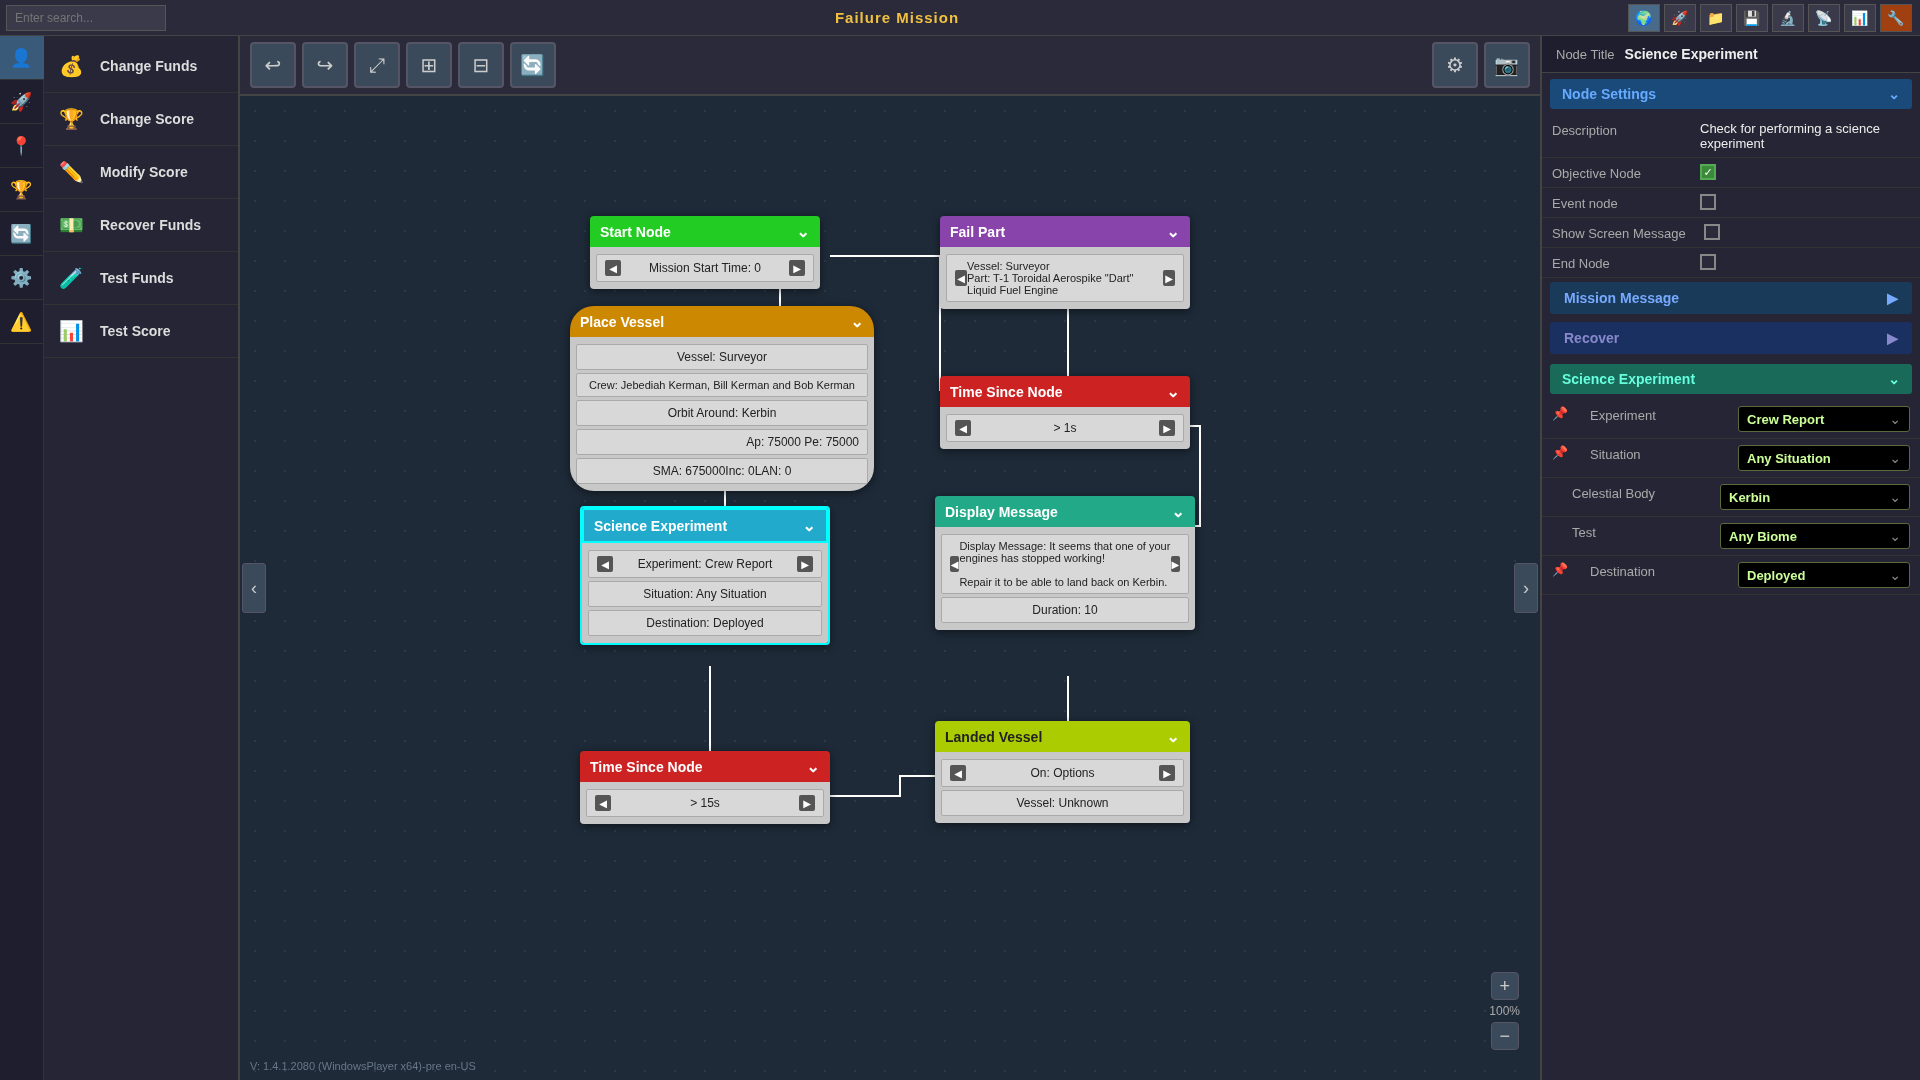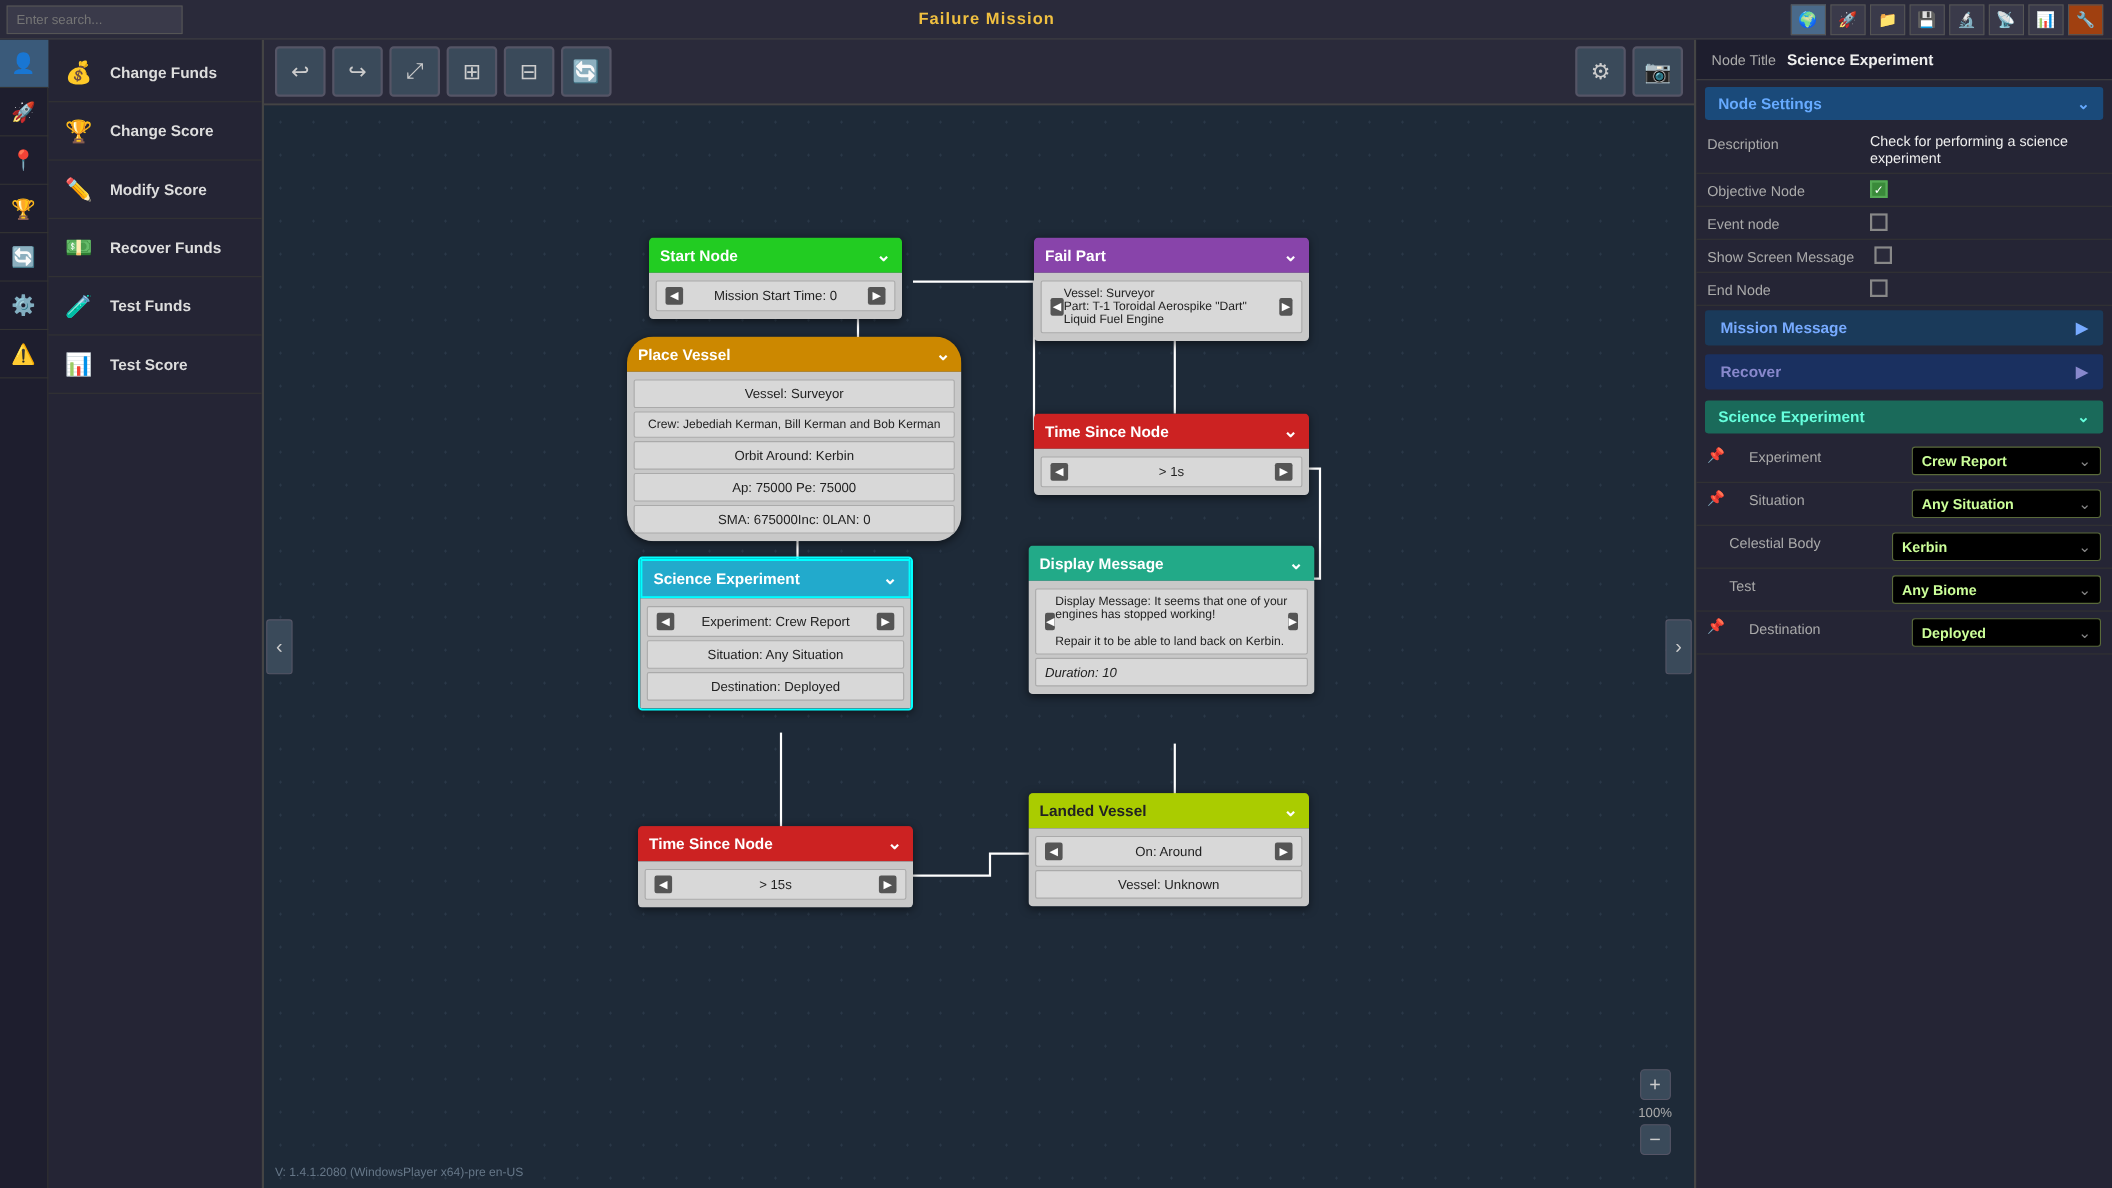--- a/index.html
+++ b/index.html
@@ -532,21 +532,21 @@
 
       <div class="node-card node-place" style="left:330px; top:210px; width:304px;border-radius:24px;">
         <div class="node-header" style="background:#cc8800;">
           <span>Place Vessel</span>
           <span class="collapse-btn">⌄</span>
         </div>
         <div class="node-body">
           <div class="node-row" style="text-align:center; display:block;">Vessel: Surveyor</div>
           <div class="node-row" style="text-align:center; display:block; font-size:11px;">Crew: Jebediah Kerman, Bill Kerman and Bob Kerman</div>
           <div class="node-row" style="text-align:center; display:block;">Orbit Around: Kerbin</div>
-          <div class="node-row" style="text-align:center; display:block;">Ap: 75000 Pe: 75000</div>
+          <div class="node-row" style="text-align:right; display:block;">Ap: 75000 Pe: 75000</div>
           <div class="node-row" style="text-align:center; display:block;">SMA: 675000Inc: 0LAN: 0</div>
         </div>
       </div>
 
       <div class="node-card node-science" style="left:340px; top:410px; width:250px; border: 2px solid #00ffff;">
         <div class="node-header" style="background:#22aacc;">
           <span>Science Experiment</span>
           <span class="collapse-btn">⌄</span>
         </div>
         <div class="node-body">
@@ -592,21 +592,21 @@
         <div class="node-header" style="background:#22aa88;">
           <span>Display Message</span>
           <span class="collapse-btn">⌄</span>
         </div>
         <div class="node-body">
           <div class="node-row">
             <div class="node-arrow">◀</div>
             <span style="font-size:11px;">Display Message: It seems that one of your engines has stopped working!<br><br>Repair it to be able to land back on Kerbin.</span>
             <div class="node-arrow">▶</div>
           </div>
-          <div class="node-row" style="display:block;font-style:italic;">Duration: 10</div>
+          <div class="node-row" style="text-align:center; display:block;">Duration: 10</div>
         </div>
       </div>
 
       <div class="node-card node-time" style="left:340px; top:655px; width:250px;">
         <div class="node-header" style="background:#cc2222;">
           <span>Time Since Node</span>
           <span class="collapse-btn">⌄</span>
         </div>
         <div class="node-body">
           <div class="node-row">
@@ -618,21 +618,21 @@
       </div>
 
       <div class="node-card node-landed" style="left:695px; top:625px; width:255px;">
         <div class="node-header" style="background:#aacc00; color:#222;">
           <span>Landed Vessel</span>
           <span class="collapse-btn">⌄</span>
         </div>
         <div class="node-body">
           <div class="node-row">
             <div class="node-arrow">◀</div>
-            <span>On: Around</span>
+            <span>On: Options</span>
             <div class="node-arrow">▶</div>
           </div>
           <div class="node-row" style="text-align:center; display:block;">Vessel: Unknown</div>
         </div>
       </div>
 
       <div class="zoom-indicator">
         <div class="zoom-btn">+</div>
         <div class="zoom-pct">100%</div>
         <div class="zoom-btn">−</div>

